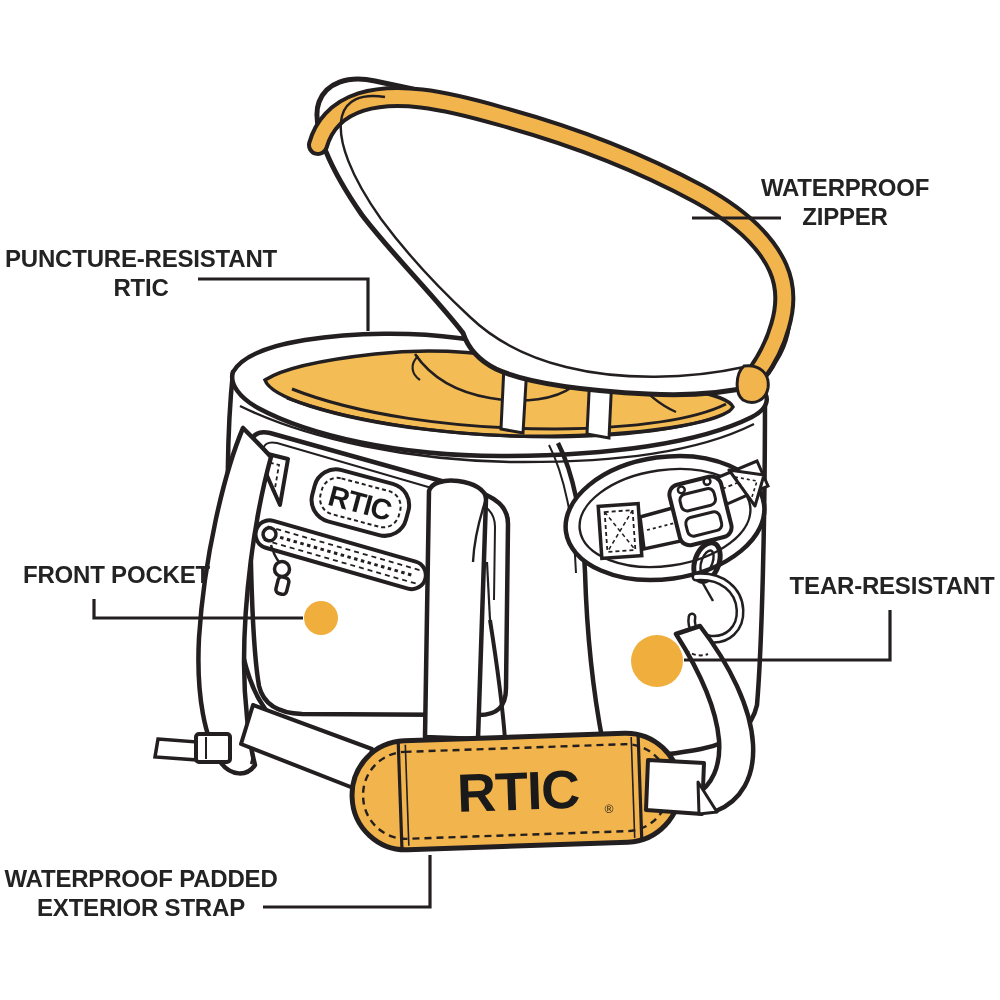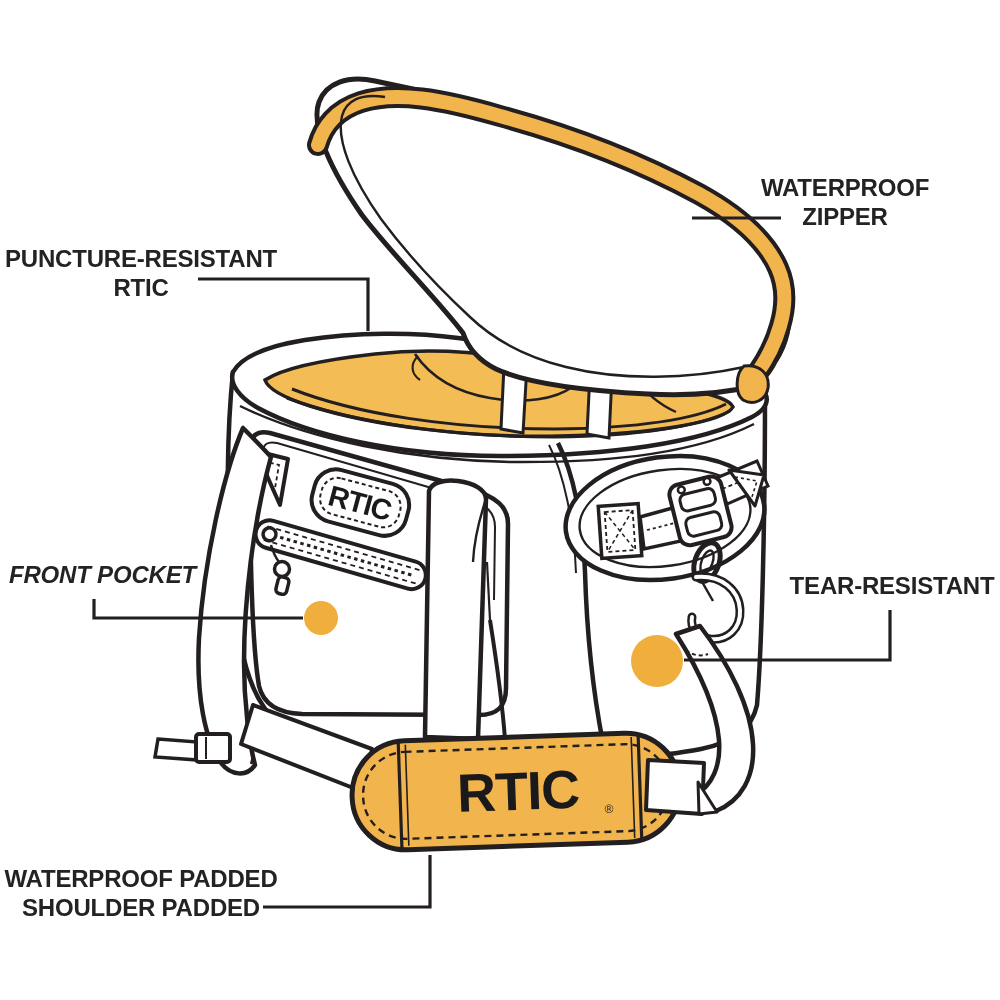--- a/index.html
+++ b/index.html
@@ -193,26 +193,26 @@
   <div class="callout center" style="left:0px;top:244px;width:282px;">
     <div>PUNCTURE-RESISTANT</div>
     <div>RTIC</div>
   </div>
 
   <div class="callout center" style="left:705px;top:173px;width:280px;">
     <div>WATERPROOF</div>
     <div>ZIPPER</div>
   </div>
 
-  <div class="callout" style="left:9px;top:560px;width:220px;font-style:italic;">
+  <div class="callout" style="left:23px;top:560px;width:220px;">
     <div>FRONT POCKET</div>
   </div>
 
   <div class="callout center" style="left:786px;top:571px;width:212px;">
     <div>TEAR-RESISTANT</div>
   </div>
 
   <div class="callout center" style="left:0px;top:864px;width:282px;">
     <div>WATERPROOF PADDED</div>
-    <div>SHOULDER PADDED</div>
+    <div>EXTERIOR STRAP</div>
   </div>
 
 </div>
 
 </body></html>

